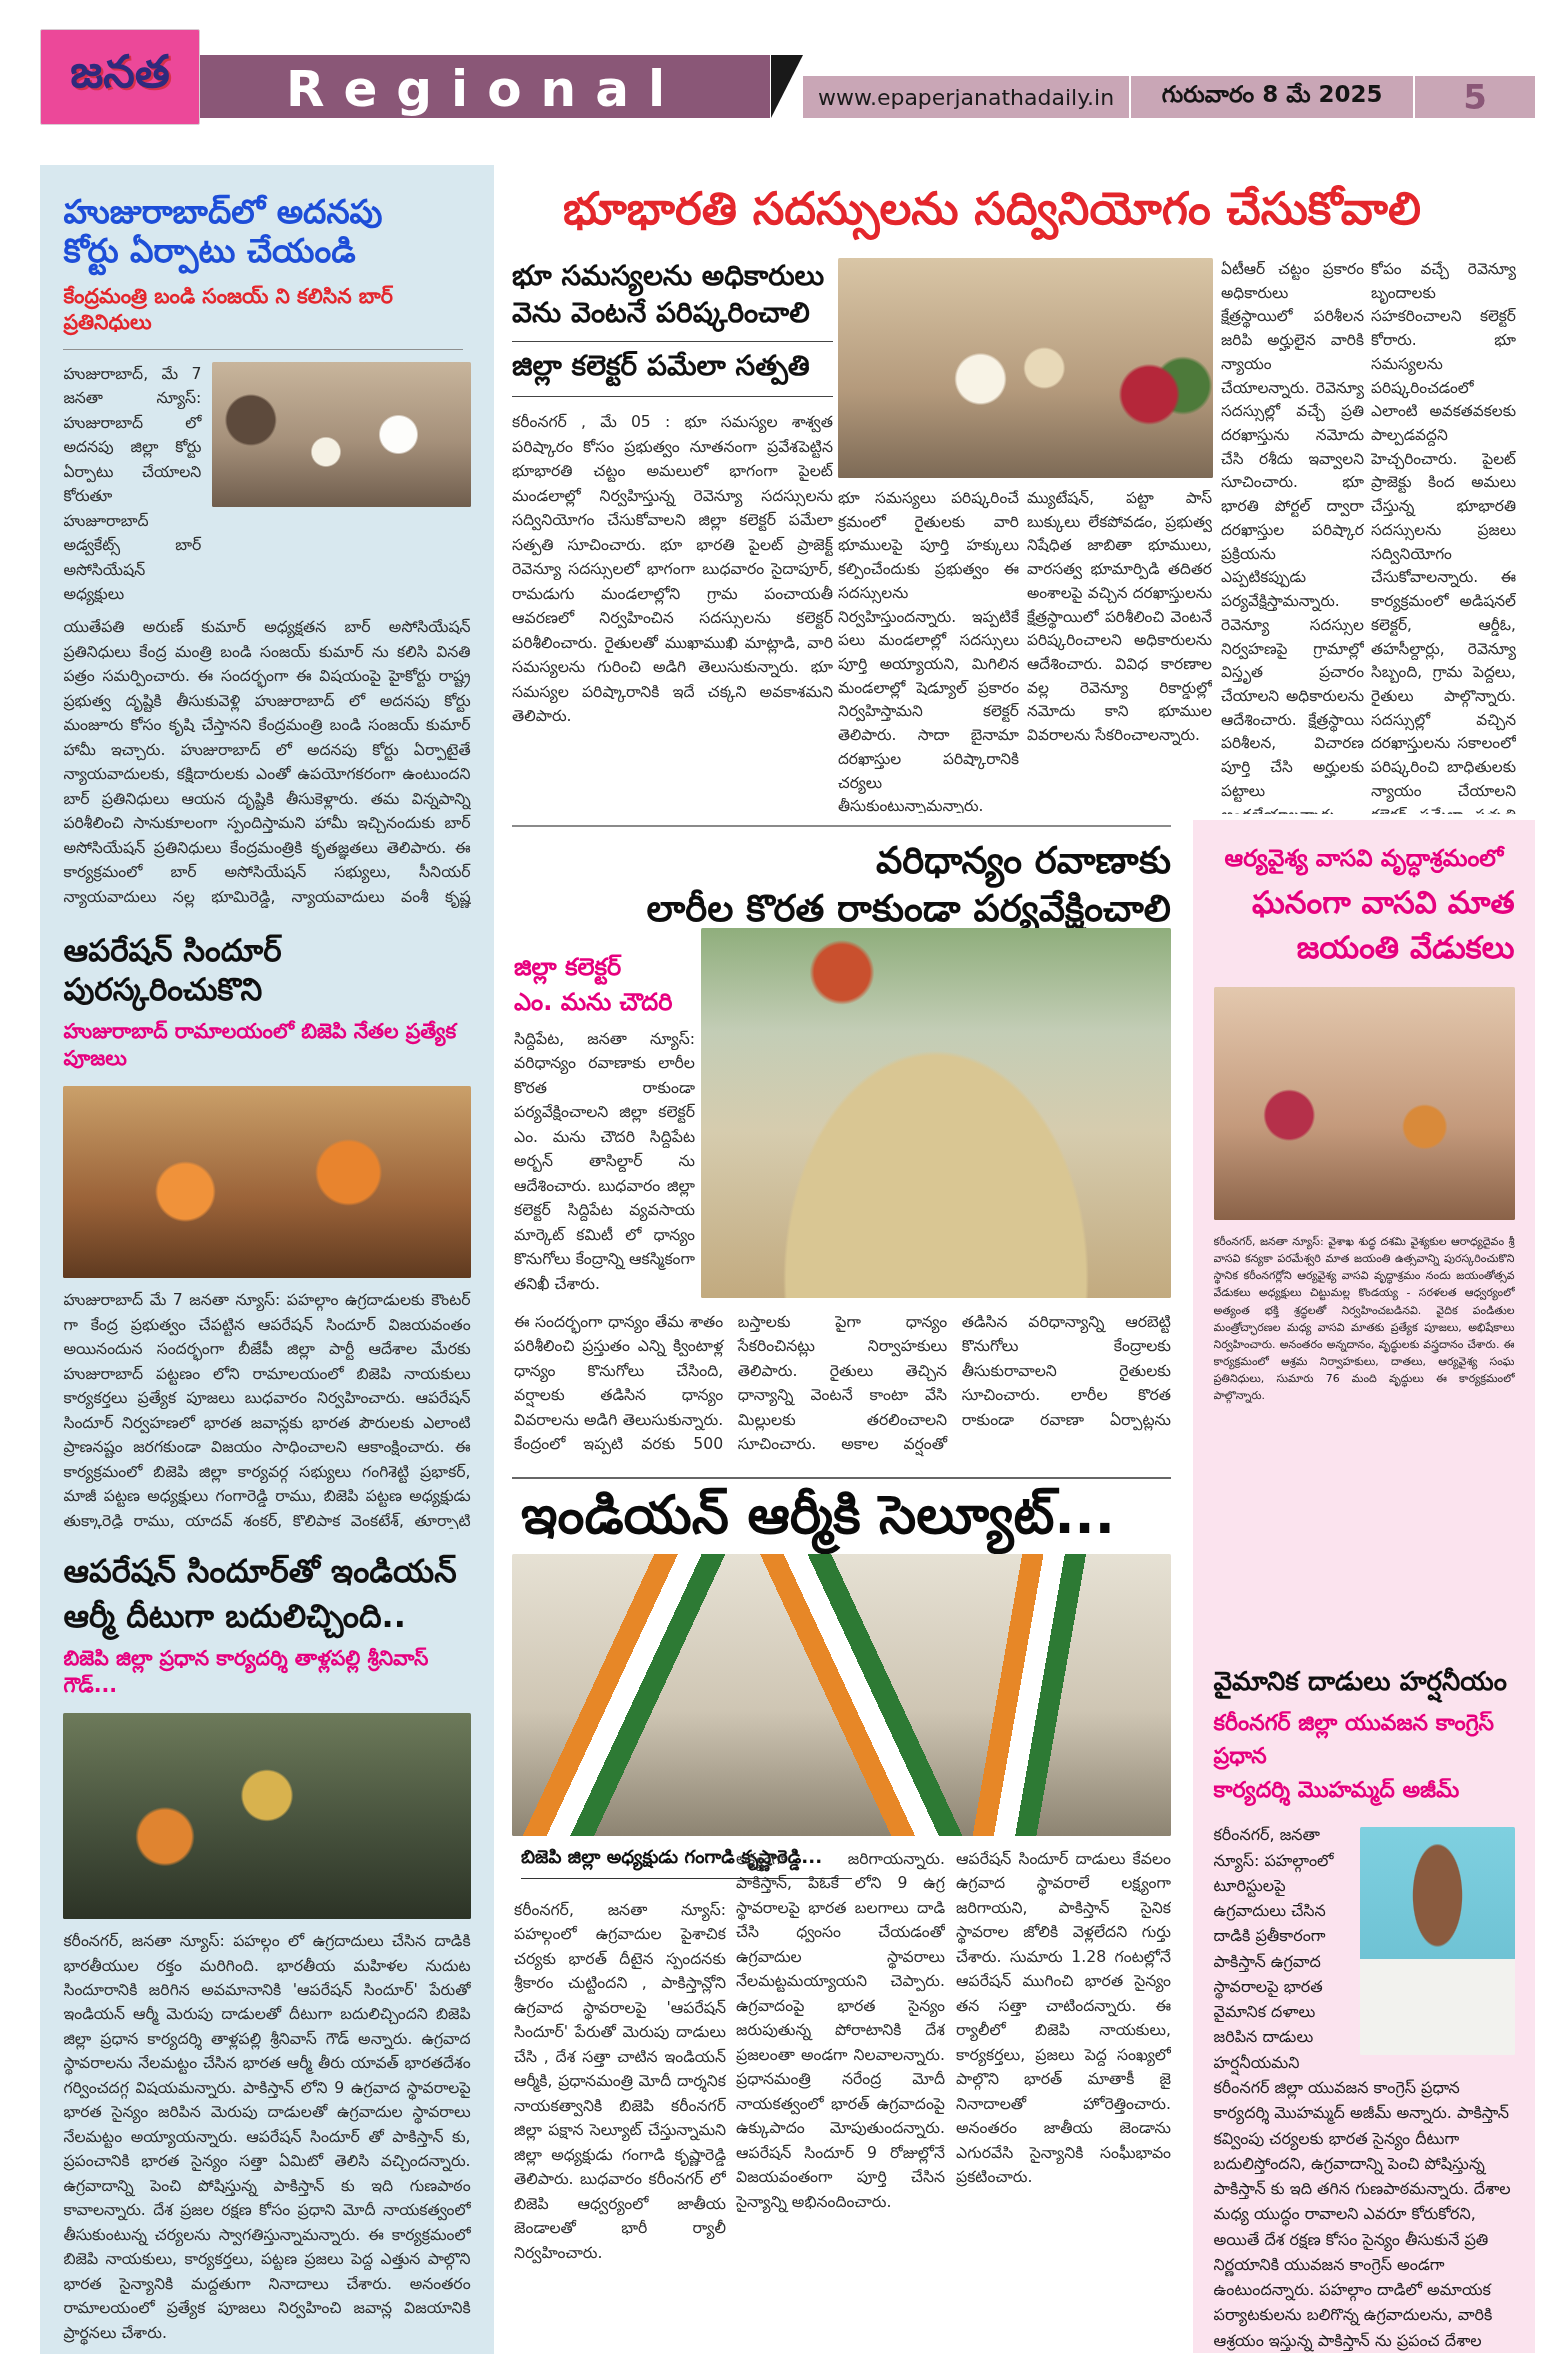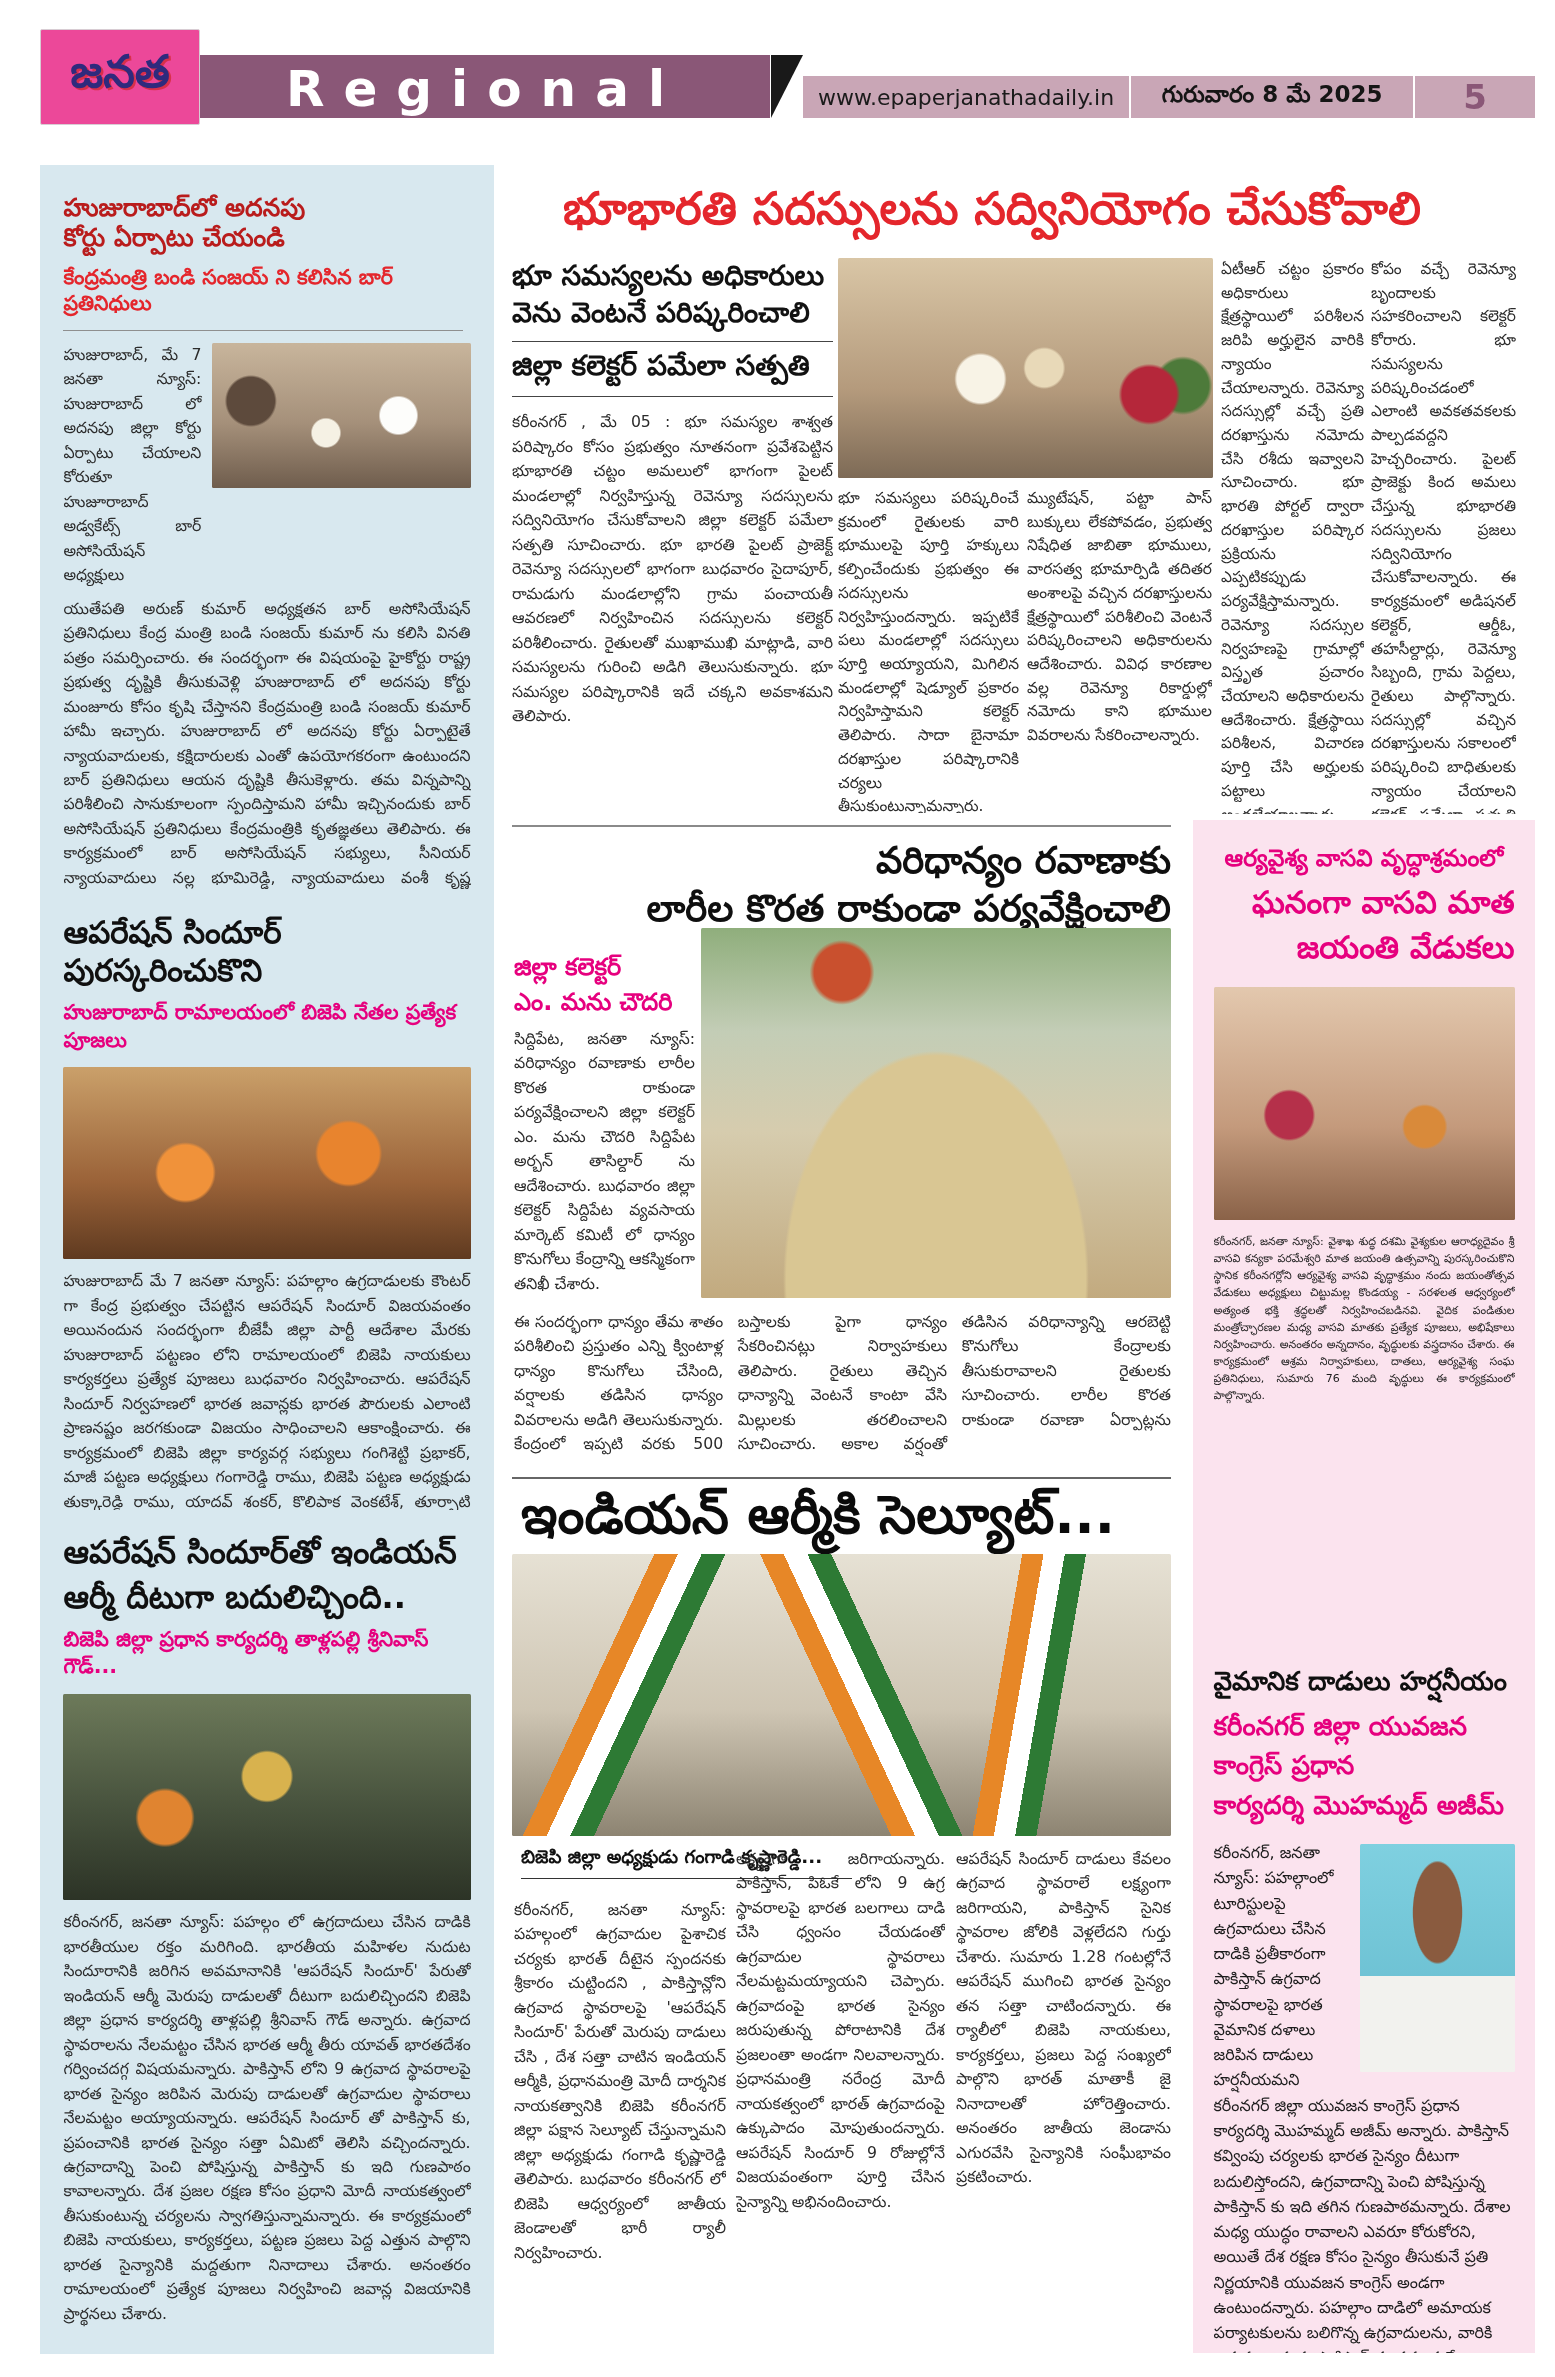--- a/index.html
+++ b/index.html
@@ -19,21 +19,21 @@
   #hdr-regional{left:209px;top:59px;width:552px;height:59px;line-height:60px;text-align:center;
                 color:#ffffff;font-size:50px;font-weight:800;letter-spacing:19px;}
   #hdr-strip{left:803px;top:76px;width:732px;height:42px;background:#c9a6b6;display:flex;align-items:center;}
   #hdr-strip .website{flex:0 0 326px;text-align:center;font-size:22px;color:#1b1b1b;}
   #hdr-strip .vdiv{width:2.2px;height:42px;background:#ffffff;}
   #hdr-strip .date{flex:0 0 282px;text-align:center;font-size:23px;font-weight:700;color:#151515;}
   #hdr-strip .pagenum{flex:1;text-align:center;font-size:34px;font-weight:800;color:#8a5777;}
   
   #leftcol{left:40px;top:165px;width:454px;height:2189px;background:#d8e8ef;box-sizing:border-box;
            padding:28px 23.4px;overflow:hidden;}
-  .lh-red{color:#b91c1c;font-size:25px;font-weight:800;line-height:1.18;}
+  .lh-red{color:#1d4ed8;font-size:33px;font-weight:800;line-height:1.18;}
   .sub-red{color:#e4262c;font-size:20.5px;font-weight:700;margin-top:11.7px;line-height:1.3;}
   .rule{border:none;border-top:1.5px solid #8f8f8f;margin:13px 7.3px 10.2px 0;}
   .lead-row{display:flex;gap:10.2px;margin-top:12px;}
   .lead-row .txt{flex:0 0 138px;}
   .lh-black{color:#101010;font-size:31px;font-weight:800;line-height:1.25;margin-top:22px;}
   .sub-mag{color:#e6007e;font-size:20.5px;font-weight:700;margin-top:8.8px;line-height:1.35;}
   .photo{border-radius:1.5px;}
   
   .ph-a1{background:radial-gradient(circle at 72% 50%,#fdfdfb 0 9%,rgba(0,0,0,0) 10%),
           radial-gradient(circle at 44% 62%,#f5f1e4 0 8%,rgba(0,0,0,0) 9%),
@@ -95,21 +95,21 @@
   #m3-col3{left:956px;top:1847px;width:215px;height:505px;}
   
   #pinkcol{left:1193px;top:820px;width:342px;height:1533px;background:#fbe3ee;box-sizing:border-box;
            padding:23.4px 20.5px;overflow:hidden;}
   .p1-h1{color:#e6007e;font-size:23.4px;font-weight:800;line-height:1.3;margin-left:11px;}
   .p1-h2{color:#e6007e;font-size:31px;font-weight:800;line-height:1.4;margin-top:7.3px;text-align:right;}
   #p1-photo{width:100%;height:233px;margin-top:17.6px;}
   #p1-body{margin-top:13px;font-size:11px;}
   .p2-gap{height:19px;}
   .p2-h{color:#101010;font-size:26px;font-weight:800;line-height:1.42;}
-  .p2-sub{color:#e6007e;font-size:26px;font-weight:800;line-height:1.48;margin-top:7.3px;}
+  .p2-sub{color:#e6007e;font-size:22px;font-weight:800;line-height:1.48;margin-top:7.3px;}
   #p2-bodywrap{margin-top:16px;font-size:16px;}
   #p2-photo{float:right;width:155px;height:228px;margin:4.4px 0 8.8px 10.2px;}
 </style>
 </head>
 <body>
 
 <div id="page">
 
   <div class="abs" id="hdr-band"></div>
   <div class="abs" id="hdr-fold"></div>

